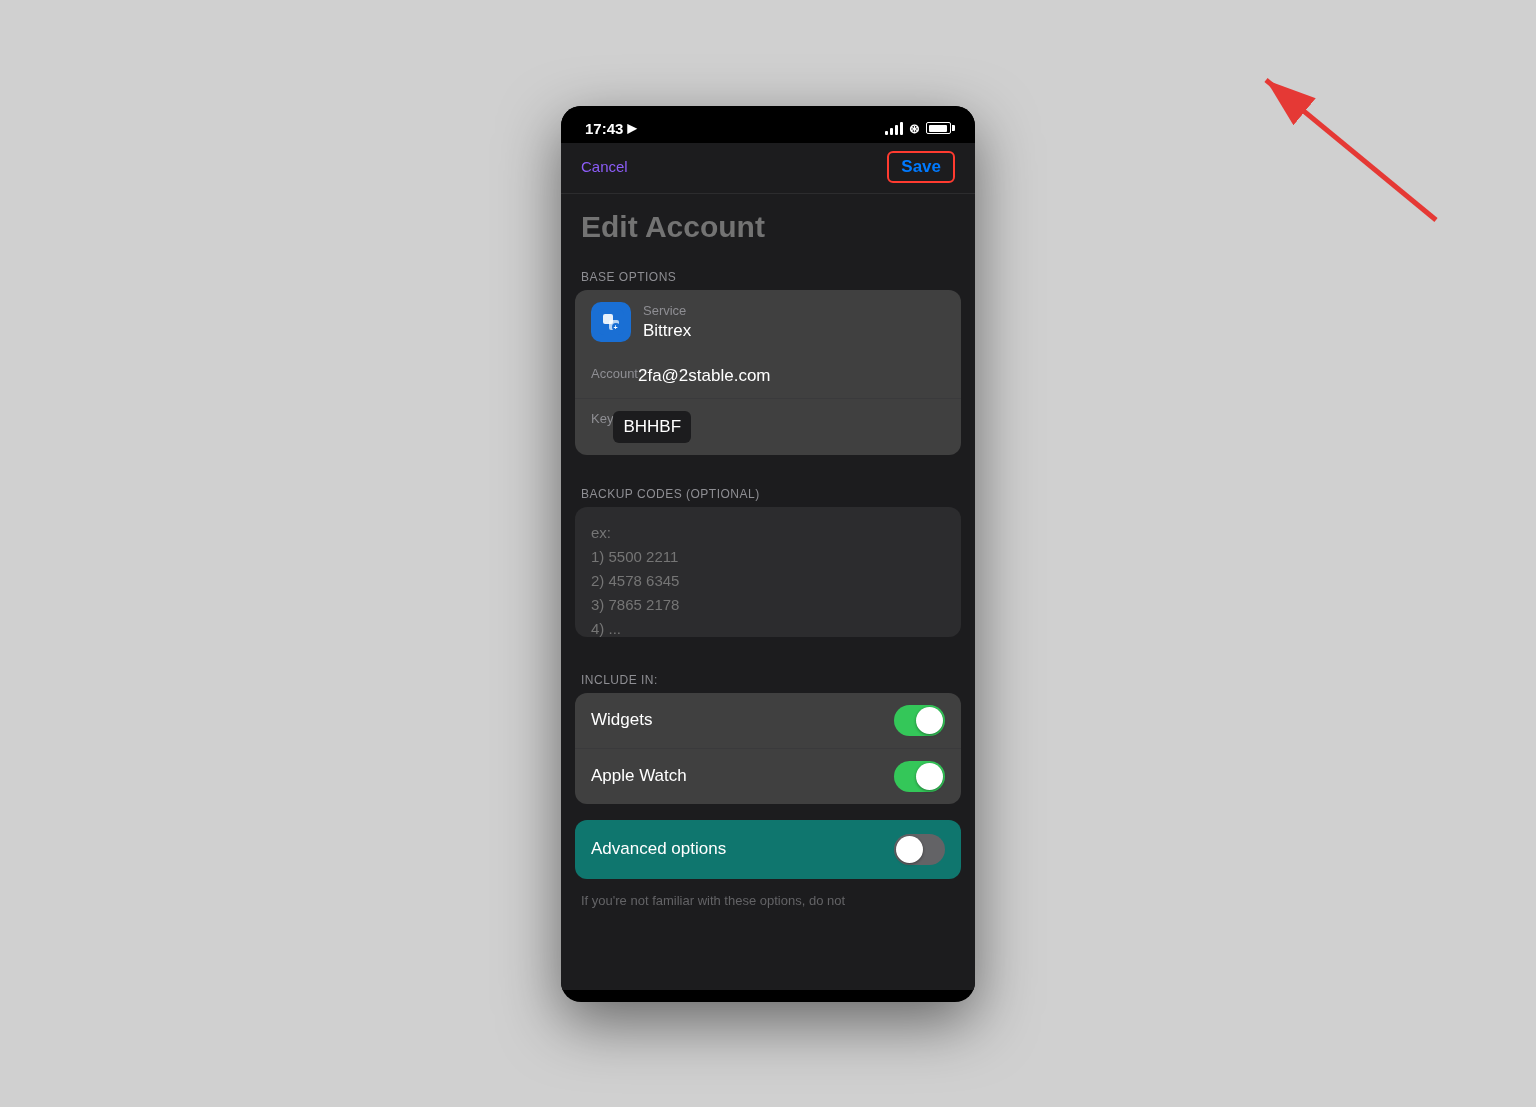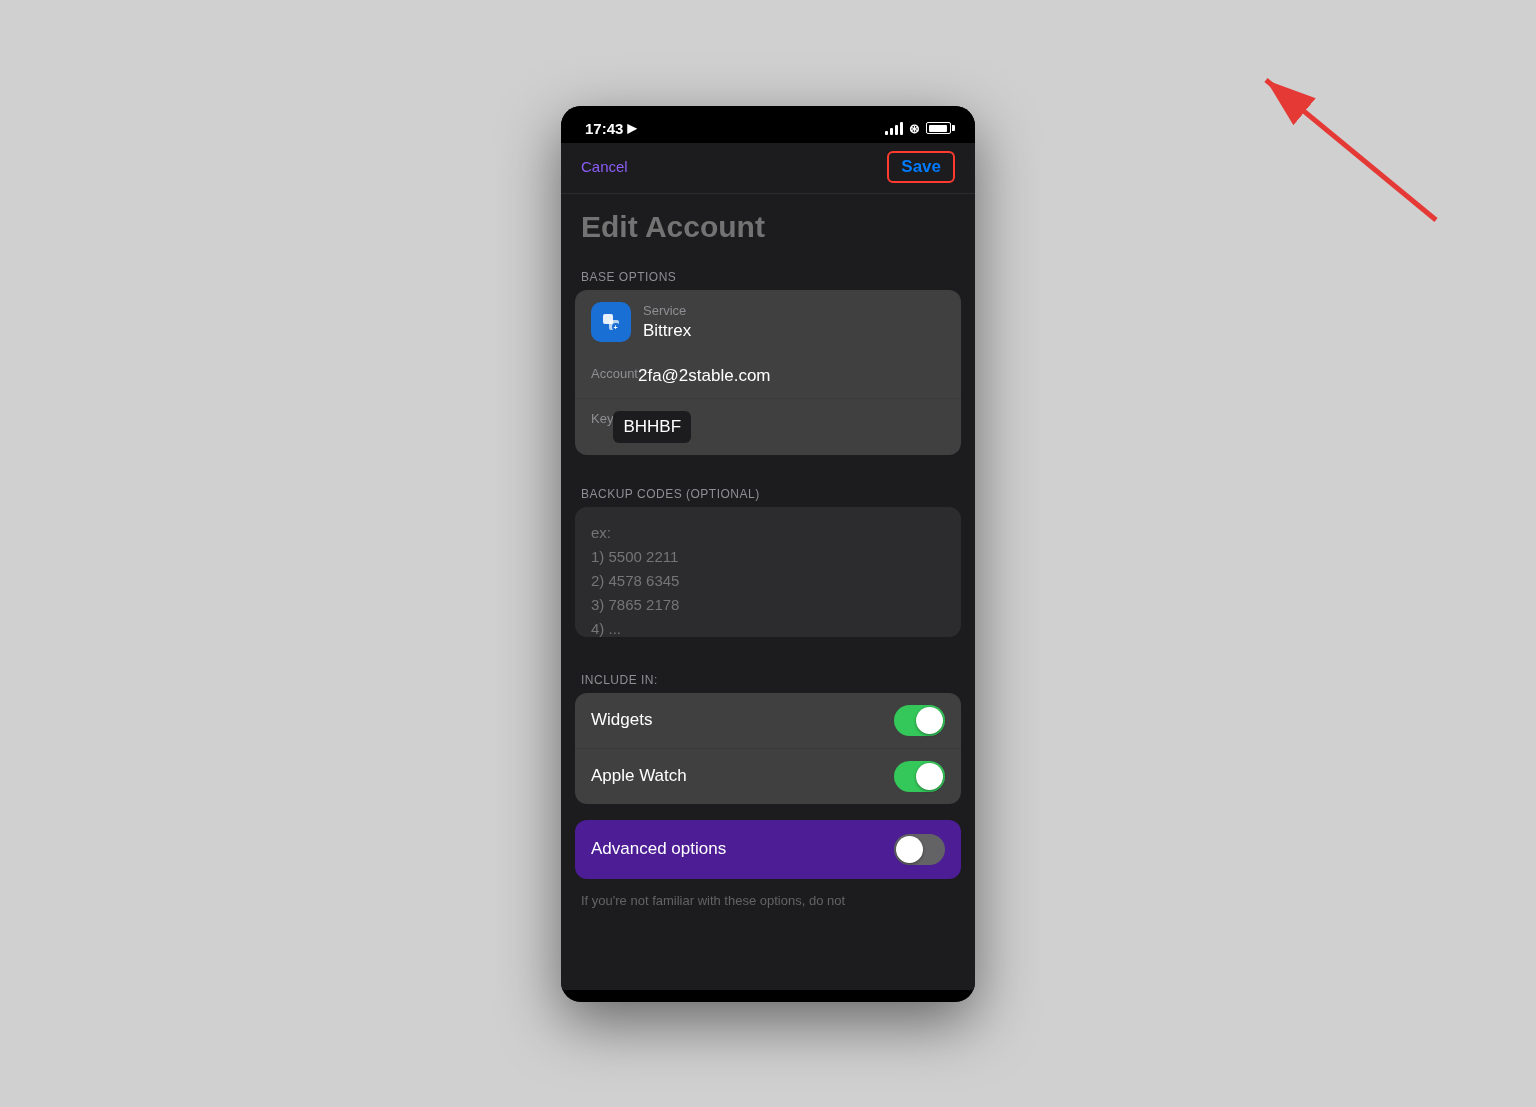--- a/index.html
+++ b/index.html
@@ -227,21 +227,21 @@
     .toggle-off .toggle-knob {
       left: 2px;
     }
 
     .toggle-label {
       color: #fff;
       font-size: 17px;
     }
 
     .advanced-card {
-      background: #4c1d95;
+      background: #0f766e;
       border-radius: 12px;
       margin: 0 14px 10px;
       padding: 14px 16px;
       display: flex;
       align-items: center;
       justify-content: space-between;
     }
 
     .footer-text {
       color: #636366;

